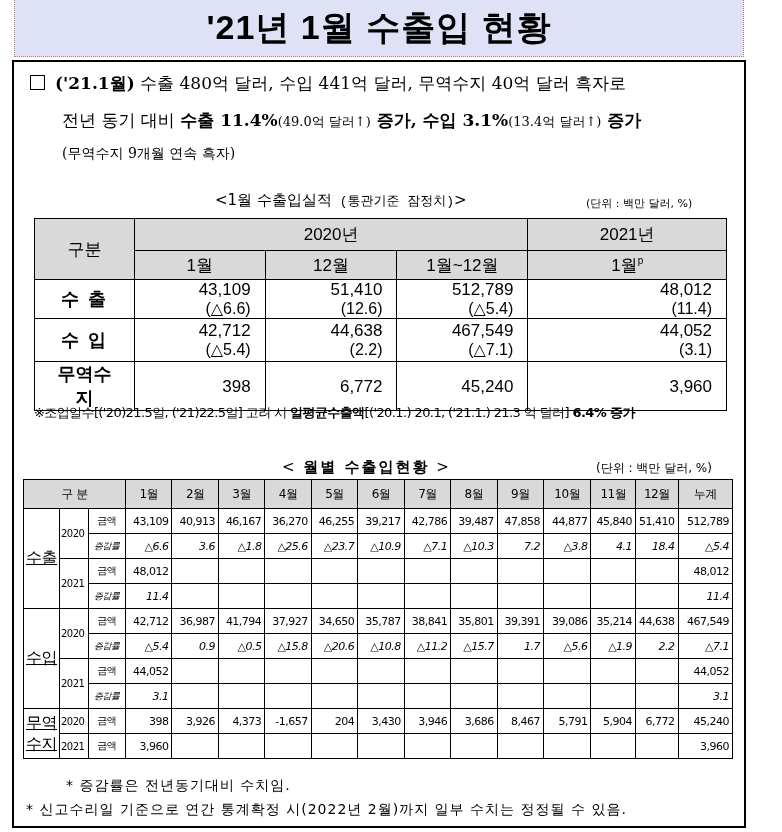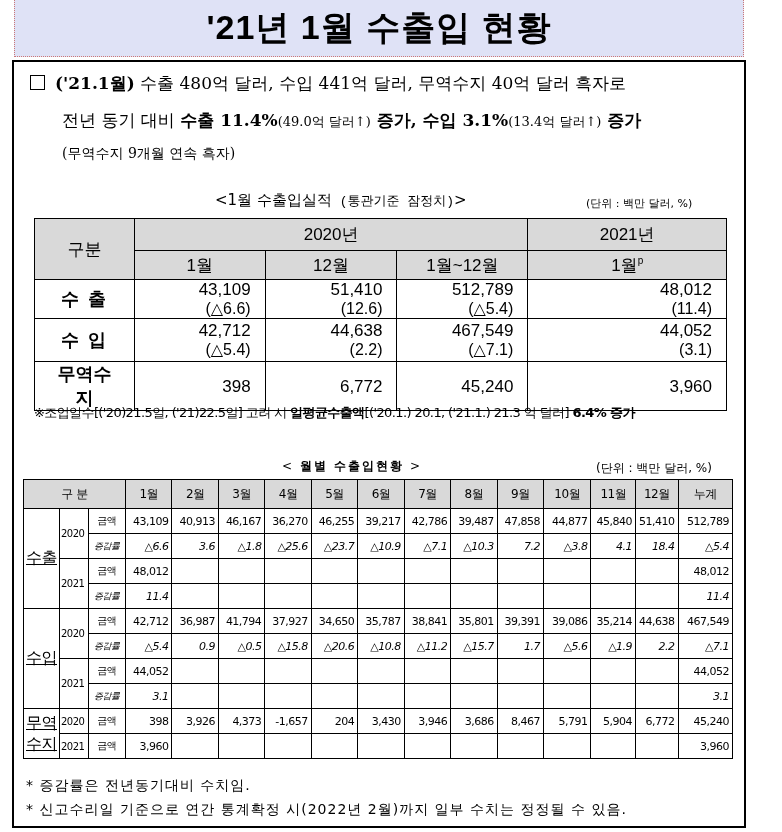--- a/index.html
+++ b/index.html
@@ -21,35 +21,35 @@
   .t1 { left:34px; top:218px; width:693px; font-family:"Liberation Sans", sans-serif; }
   .t1 td { border:1px solid #000; font-size:17px; padding:0 14px; }
   .t1 .hd { background:#d9d9d9; text-align:center; }
   .t1 .lbl { text-align:center; font-weight:bold; font-size:18px; letter-spacing:2px; }
   .t1 .num { text-align:right; line-height:19px; }
   .t1 .num .v { display:block; }
   .t1 .num .p { display:block; font-size:16px; }
   .t1 sup { font-size:10px; }
   .note1 { position:absolute; left:34px; top:404px; font-size:13px; white-space:nowrap; letter-spacing:-0.6px; }
   .note1 b { font-weight:bold; }
-  .cap2 { position:absolute; left:282px; top:458px; font-size:12px; white-space:nowrap; letter-spacing:2px; }
+  .cap2 { position:absolute; left:282px; top:458px; font-size:15px; white-space:nowrap; letter-spacing:2px; }
   .cap2 b { font-weight:bold; }
   .unit2 { position:absolute; left:596px; top:460px; font-size:12px; white-space:nowrap; }
   .t2 { left:23px; top:479px; width:710px; font-family:"DejaVu Sans", sans-serif; }
   .t2 td { border:1px solid #000; font-size:11px; height:24px; padding:0 3px; white-space:nowrap; letter-spacing:-0.5px; }
   .t2 .hd { background:#d9d9d9; text-align:center; font-size:12px; height:28px; }
   .t2 .c { text-align:center; }
   .t2 .r { text-align:right; }
   .t2 .it { font-style:italic; text-align:right;margin-top:12px; }
   .t2 .yr { font-size:10px; padding:0 1px; }
   .t2 .kind { font-size:10px; text-align:center; }
   .t2 .kind.it { font-size:9px; text-align:center; }
   .t2 .grp { font-size:16px; padding:0 2px;text-decoration:underline; }
   .foot { position:absolute; left:26px; font-size:14px; white-space:nowrap; letter-spacing:1px; }
-  .foot1 { top:777px; }
+  .foot1 { top:777px;margin-left:40px; }
   .foot2 { top:801px; }
 </style>
 </head>
 <body>
 
 <div class="title-band">
   <h1>'21년 1월 수출입 현황</h1>
 </div>
 
 <div class="main-box"></div>

